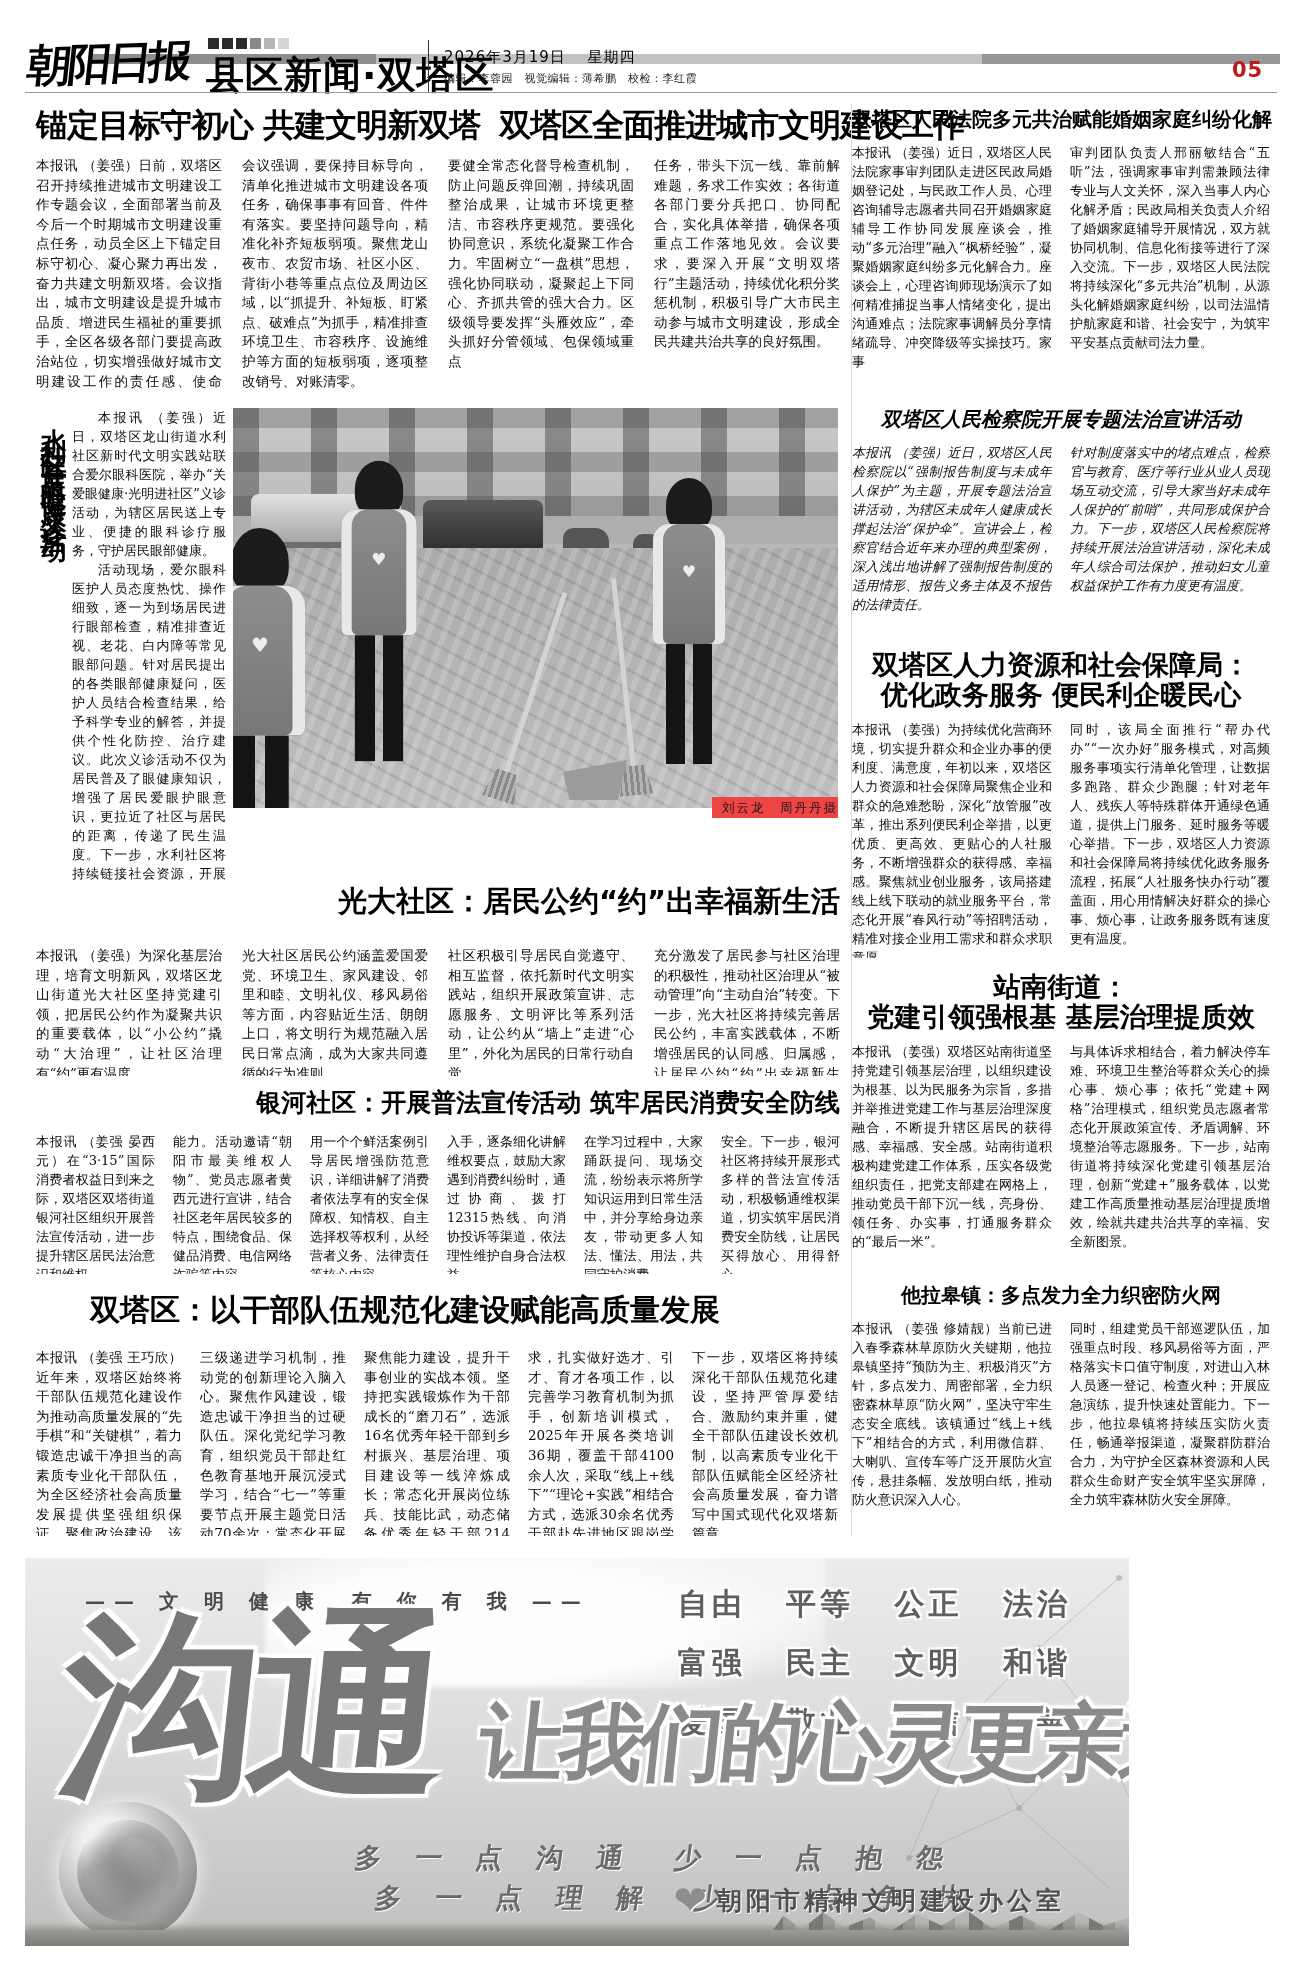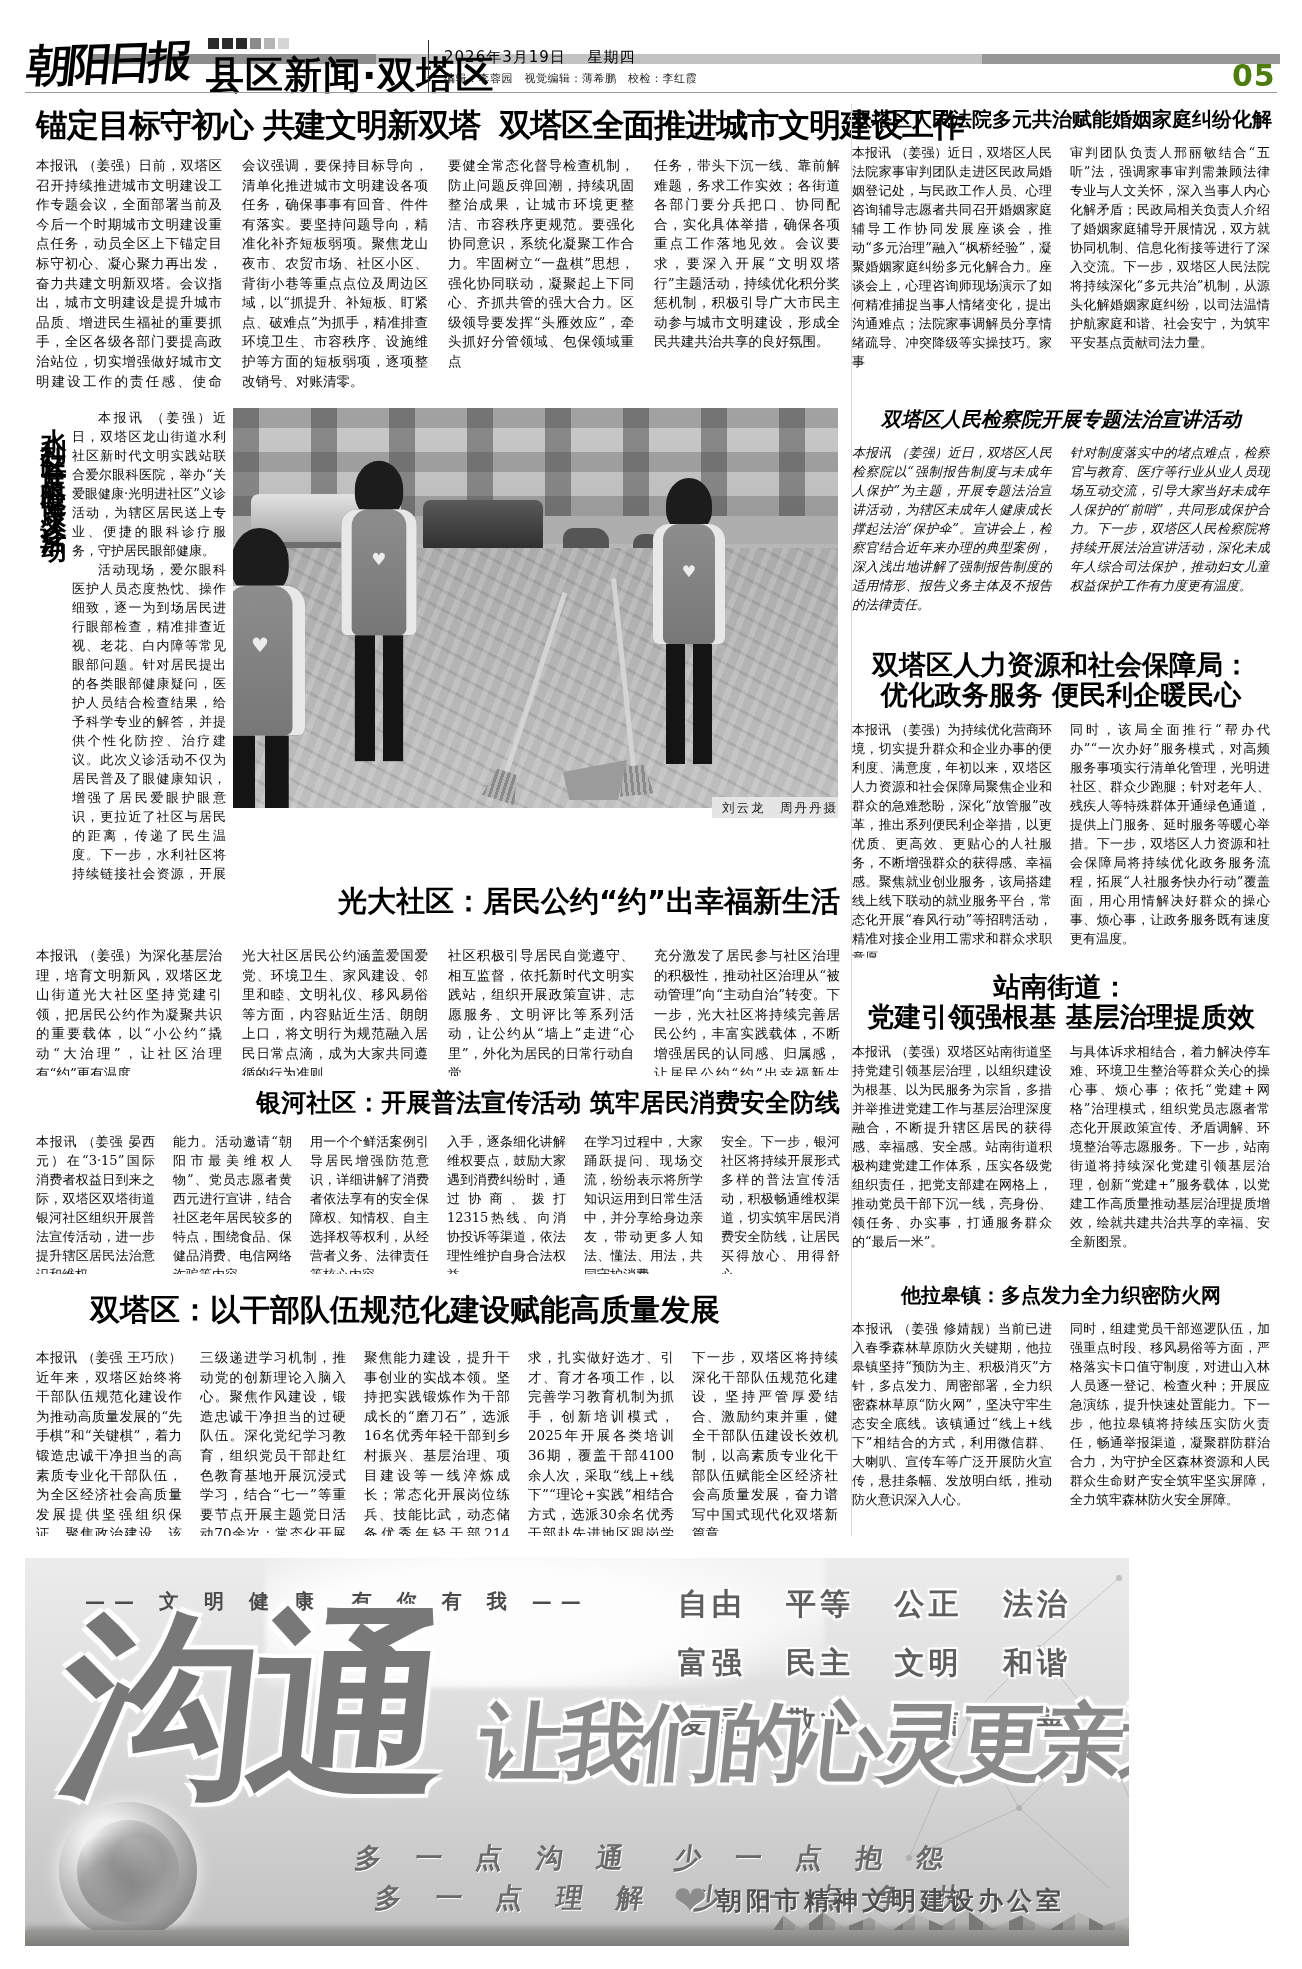--- a/index.html
+++ b/index.html
@@ -16,21 +16,21 @@
     background:linear-gradient(90deg,#8d8d8d 0 24%,#c2c2c2 24% 75%,#979797 75%); }
   .paper-logo { top:34px; left:28px; width:175px; font-size:44px; font-weight:bold;
     font-family:"DejaVu Serif", serif; transform:skewX(-8deg) rotate(-2deg);
     letter-spacing:-4px; color:#000; white-space:nowrap; }
   .mast-squares { top:38px; left:208px; display:flex; gap:3px; }
   .mast-squares i { width:11px; height:11px; display:block; }
   .section-title { top:50px; left:206px; font-size:38px; font-weight:bold; letter-spacing:1px; color:#000; white-space:nowrap; }
   .mast-div1 { top:40px; left:428px; width:1px; height:52px; background:#333; }
   .mast-date { top:48px; left:444px; font-size:15px; color:#000; letter-spacing:1px; white-space:nowrap; }
   .mast-staff { top:71px; left:444px; font-size:11px; color:#222; letter-spacing:.5px; white-space:nowrap; }
-  .page-num { top:58px; left:1232px; font-size:30px; font-weight:bold; color:#4d7c0f; letter-spacing:1px; }
+  .page-num { top:58px; left:1232px; font-size:21px; font-weight:bold; color:#b91c1c; letter-spacing:1px; }
   .mast-rule { top:92px; left:25px; width:1252px; height:1px; background:#999; }
 
   
   .main-headline { top:104px; left:36px; width:808px; white-space:nowrap; color:#000; }
   .main-headline .h1a { font-size:32px; font-weight:bold; letter-spacing:-1px; }
   .main-headline .h1b { font-size:32px; font-weight:bold; letter-spacing:-1px; margin-left:14px; }
   .body-cols { display:flex; gap:20px; }
   .col { font-family:"DejaVu Serif", serif; font-size:13.5px; line-height:19.6px;
     text-align:justify; overflow:hidden; color:#0a0a0a; }
   .main-body { top:156px; left:36px; width:804px; height:238px; }
@@ -68,21 +68,21 @@
     margin:-8px auto 0; box-shadow:inset 10px 0 0 #e8e8e8, inset -10px 0 0 #e8e8e8; position:relative; }
   .fig .vest::after { content:"♥"; position:absolute; left:50%; top:38px; transform:translateX(-50%); color:#ededed; font-size:16px; }
   .fig .legs { width:46px; height:120px; margin:0 auto; background:linear-gradient(90deg,#141414 0 42%,transparent 42% 58%,#141414 58%); }
   .broom { position:absolute; width:5px; height:190px; background:#d8d4c8; transform:rotate(18deg); }
   .broom::after { content:""; position:absolute; bottom:-28px; left:-14px; width:34px; height:30px;
     background:repeating-linear-gradient(90deg,#8e8a7c 0 3px,#b9b4a4 3px 6px); clip-path:polygon(20% 0,80% 0,100% 100%,0 100%); }
   .dustpan { position:absolute; width:64px; height:40px; background:#9b9b9b; clip-path:polygon(0 30%,100% 0,86% 100%,10% 100%); }
 
   .caption { top:818px; left:233px; width:605px; font-family:"DejaVu Serif", serif;
     font-size:12.5px; line-height:21px; color:#1a1a1a; text-align:justify; }
-  .caption .credit { position:absolute; right:0; bottom:0; background:#e5e5e5; padding-left:10px; letter-spacing:2px; }
+  .caption .credit { position:absolute; right:0; bottom:0; background:#ef4444; padding-left:10px; letter-spacing:2px; }
 
   
   .sub-head { left:36px; width:804px; text-align:right; font-weight:bold; color:#000; white-space:nowrap; }
   .guangda-head { top:882px; font-size:29px; letter-spacing:0px; }
   .guangda-body { top:946px; left:36px; width:804px; height:130px; }
   .guangda-body .col { width:186px; }
   .yinhe-head { top:1086px; font-size:25px; }
   .yinhe-body { top:1132px; left:36px; width:804px; height:142px; }
   .yinhe-body .col { width:119px; font-size:13px; line-height:19px; }
   .yinhe-body { gap:18px; }
@@ -269,21 +269,21 @@
   </div>
 </div>
 
 <div class="abs side-art sa3">
   <div class="side-head side-head-2l">
     <div>双塔区人力资源和社会保障局：</div>
     <div>优化政务服务  便民利企暖民心</div>
   </div>
   <div class="side-body side-body-h">
     <div class="col indent">本报讯 （姜强）为持续优化营商环境，切实提升群众和企业办事的便利度、满意度，年初以来，双塔区人力资源和社会保障局聚焦企业和群众的急难愁盼，深化“放管服”改革，推出系列便民利企举措，以更优质、更高效、更贴心的人社服务，不断增强群众的获得感、幸福感。聚焦就业创业服务，该局搭建线上线下联动的就业服务平台，常态化开展“春风行动”等招聘活动，精准对接企业用工需求和群众求职意愿。</div>
-    <div class="col">同时，该局全面推行“帮办代办”“一次办好”服务模式，对高频服务事项实行清单化管理，光明进社区、群众少跑腿；针对老年人、残疾人等特殊群体开通绿色通道，提供上门服务、延时服务等暖心举措。下一步，双塔区人力资源和社会保障局将持续优化政务服务流程，拓展“人社服务快办行动”覆盖面，用心用情解决好群众的操心事、烦心事，让政务服务既有速度更有温度。</div>
+    <div class="col">同时，该局全面推行“帮办代办”“一次办好”服务模式，对高频服务事项实行清单化管理，让数据多跑路、群众少跑腿；针对老年人、残疾人等特殊群体开通绿色通道，提供上门服务、延时服务等暖心举措。下一步，双塔区人力资源和社会保障局将持续优化政务服务流程，拓展“人社服务快办行动”覆盖面，用心用情解决好群众的操心事、烦心事，让政务服务既有速度更有温度。</div>
   </div>
 </div>
 
 <div class="abs side-art sa4">
   <div class="side-head side-head-2l">
     <div>站南街道：</div>
     <div>党建引领强根基  基层治理提质效</div>
   </div>
   <div class="side-body side-body-h">
     <div class="col indent">本报讯 （姜强）双塔区站南街道坚持党建引领基层治理，以组织建设为根基、以为民服务为宗旨，多措并举推进党建工作与基层治理深度融合，不断提升辖区居民的获得感、幸福感、安全感。站南街道积极构建党建工作体系，压实各级党组织责任，把党支部建在网格上，推动党员干部下沉一线，亮身份、领任务、办实事，打通服务群众的“最后一米”。</div>

